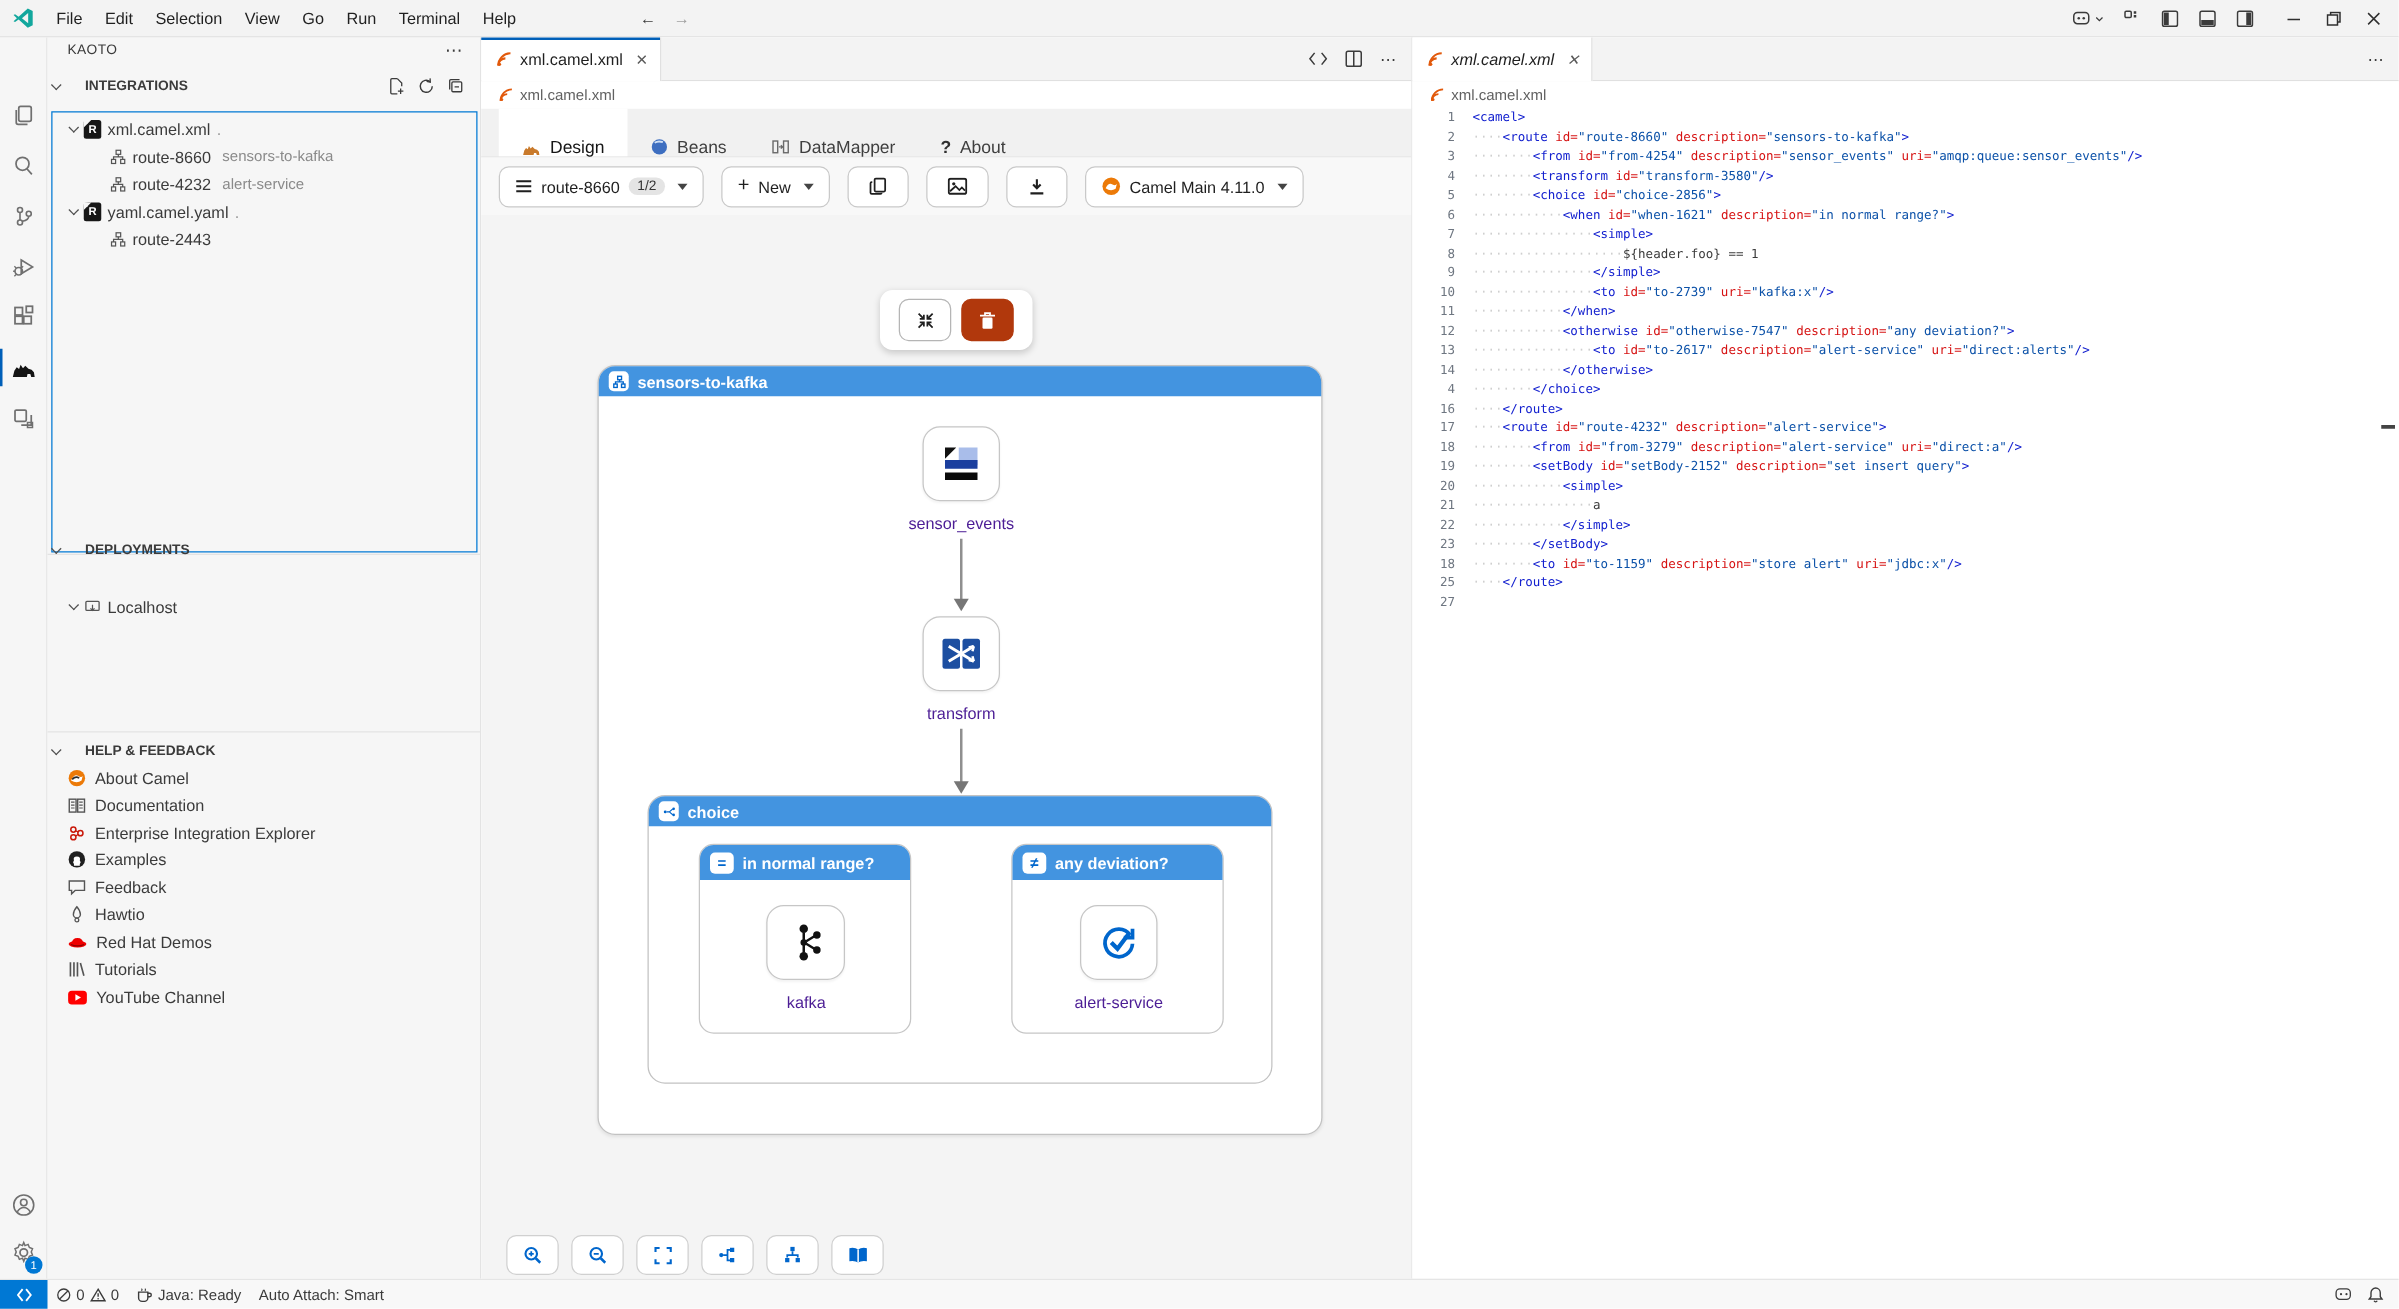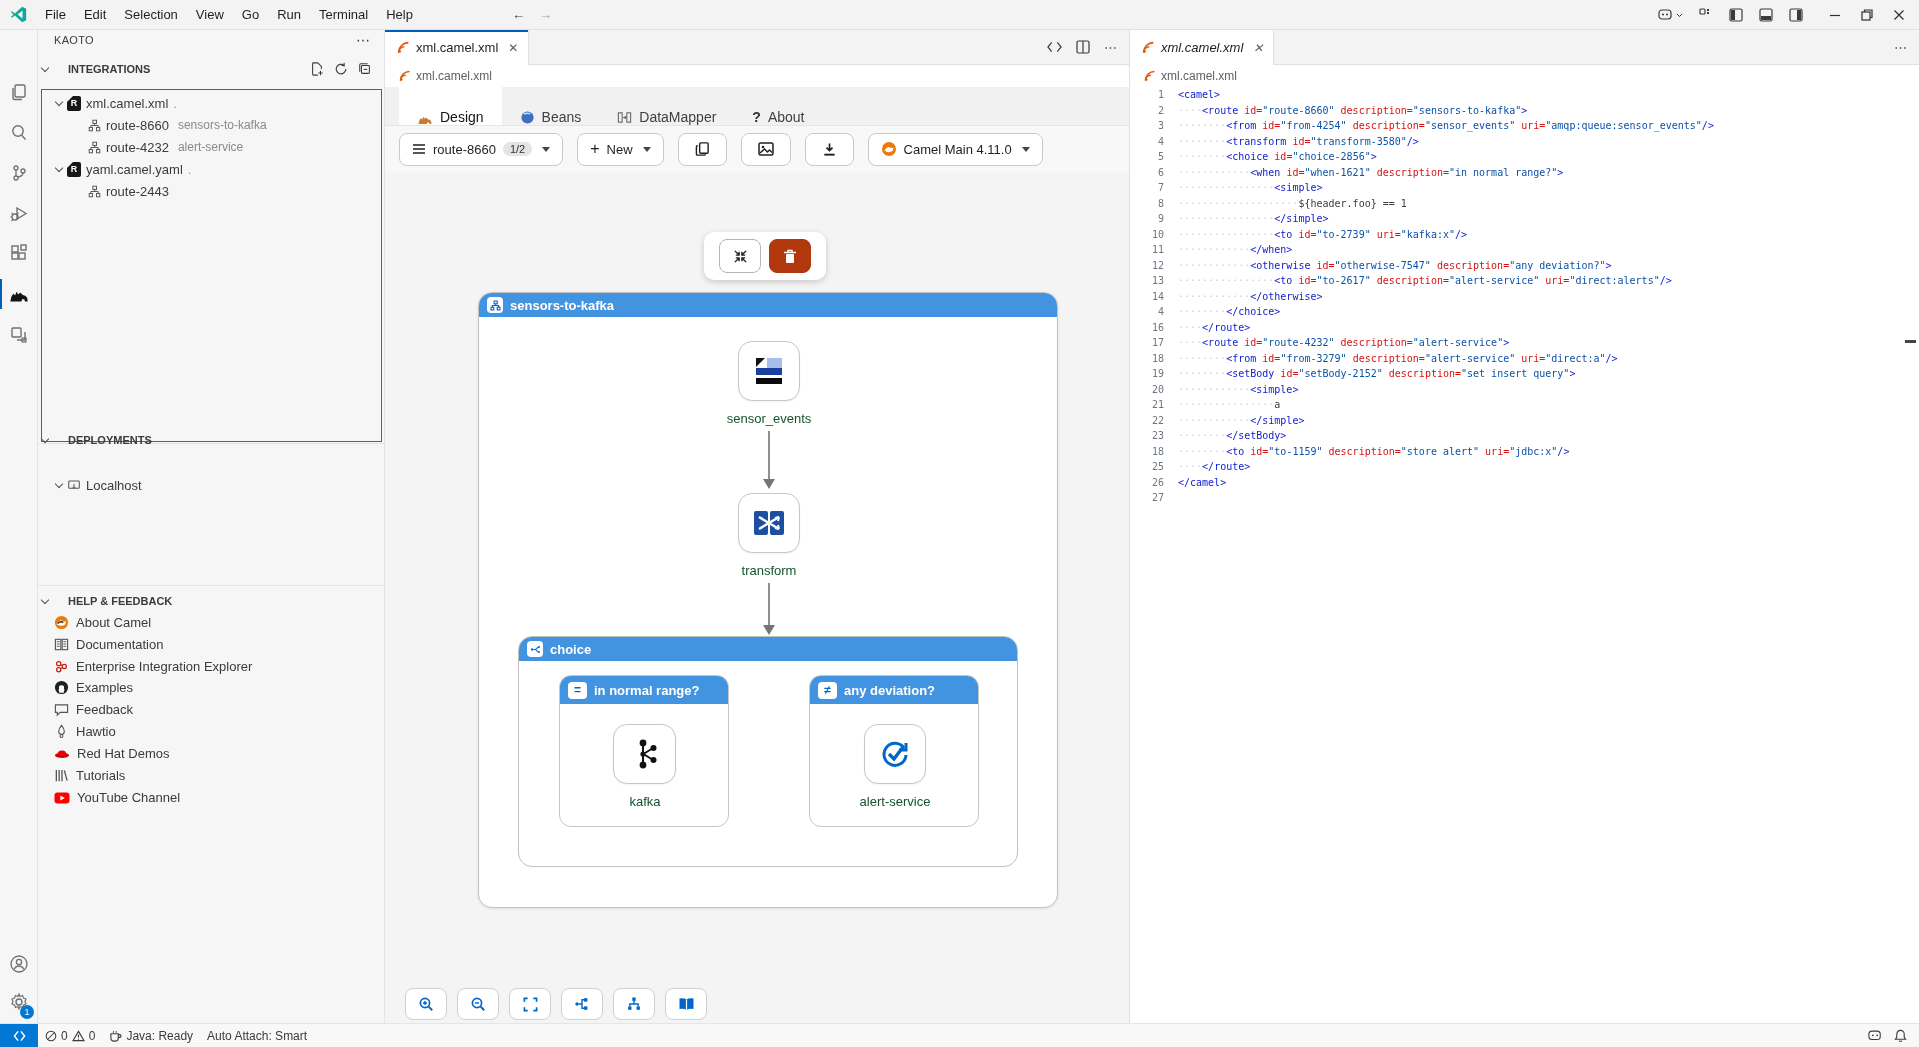--- a/index.html
+++ b/index.html
@@ -65,21 +65,21 @@
 
   
   .kaoto-canvas{position:absolute;top:142px;left:0;right:0;bottom:0;background:#f4f4f4;overflow:hidden}
   .float-toolbar{position:absolute;left:319px;top:60px;width:122px;height:48px;background:#fff;border-radius:10px;box-shadow:0 2px 6px rgba(0,0,0,.18);display:flex;align-items:center;justify-content:center;gap:8px}
   .ft-btn{width:42px;height:34px;border:1px solid #b5b5b5;border-radius:8px;background:#fff;display:flex;align-items:center;justify-content:center}
   .ft-btn.danger{background:#b1380c;border-color:#b1380c}
   .flow-container{position:absolute;background:#fff;border:1px solid #c2c2c2;border-radius:14px;box-shadow:0 1px 3px rgba(0,0,0,.08)}
   .flow-header{height:24px;background:#4394e0;border-radius:13px 13px 0 0;display:flex;align-items:center;gap:7px;padding:0 8px;color:#fff;font-weight:bold;font-size:13px}
   .hdr-chip{width:16px;height:16px;background:#fff;border-radius:4px;display:flex;align-items:center;justify-content:center;flex:none}
   .node-card{position:absolute;width:62px;height:60px;background:#fff;border:1px solid #c6c6c6;border-radius:14px;display:flex;align-items:center;justify-content:center;box-shadow:0 1px 2px rgba(0,0,0,.05)}
-  .node-label{position:absolute;transform:translateX(-50%);font-size:13px;color:#14532d;white-space:nowrap}
+  .node-label{position:absolute;transform:translateX(-50%);font-size:13px;color:#4c1d95;white-space:nowrap}
   .edge{position:absolute;width:2px;background:#8f8f8f}
   .edge-head{position:absolute;width:0;height:0;border-left:6px solid transparent;border-right:6px solid transparent;border-top:10px solid #767676}
   .branch{position:absolute;width:170px;height:152px;background:#fff;border:1px solid #c6c6c6;border-radius:12px}
   .branch-header{height:28px;background:#4394e0;border-radius:11px 11px 0 0;display:flex;align-items:center;gap:7px;padding:0 8px;color:#fff;font-weight:bold;font-size:13px}
   .op-chip{width:19px;height:17px;background:#fff;border-radius:4px;color:#0066cc;font-weight:bold;font-size:12px;display:flex;align-items:center;justify-content:center;flex:none}
   .canvas-toolbar{position:absolute;left:20px;top:816px;display:flex;gap:10px}
   .cv-btn{width:42px;height:32px;background:#fff;border:1px solid #d0d0d0;border-radius:8px;display:flex;align-items:center;justify-content:center;color:#0066cc}
 
   
   .code-area{position:absolute;top:57px;left:0;right:0;bottom:0;background:#fff;font-family:"DejaVu Sans Mono","Liberation Mono",monospace;font-size:10px;overflow:hidden}
@@ -700,21 +700,20 @@
         <div class="code-line"><span class="ln">16</span><span class="tk-ws">····</span><span class="tk-tag">&lt;/route&gt;</span></div>
         <div class="code-line"><span class="ln">17</span><span class="tk-ws">····</span><span class="tk-tag">&lt;route</span><span class="tk-attr"> id=</span><span class="tk-val">"route-4232"</span><span class="tk-attr"> description=</span><span class="tk-val">"alert-service"</span><span class="tk-tag">&gt;</span></div>
         <div class="code-line"><span class="ln">18</span><span class="tk-ws">········</span><span class="tk-tag">&lt;from</span><span class="tk-attr"> id=</span><span class="tk-val">"from-3279"</span><span class="tk-attr"> description=</span><span class="tk-val">"alert-service"</span><span class="tk-attr"> uri=</span><span class="tk-val">"direct:a"</span><span class="tk-tag">/&gt;</span></div>
         <div class="code-line"><span class="ln">19</span><span class="tk-ws">········</span><span class="tk-tag">&lt;setBody</span><span class="tk-attr"> id=</span><span class="tk-val">"setBody-2152"</span><span class="tk-attr"> description=</span><span class="tk-val">"set insert query"</span><span class="tk-tag">&gt;</span></div>
         <div class="code-line"><span class="ln">20</span><span class="tk-ws">············</span><span class="tk-tag">&lt;simple&gt;</span></div>
         <div class="code-line"><span class="ln">21</span><span class="tk-ws">················</span><span class="tk-txt">a</span></div>
         <div class="code-line"><span class="ln">22</span><span class="tk-ws">············</span><span class="tk-tag">&lt;/simple&gt;</span></div>
         <div class="code-line"><span class="ln">23</span><span class="tk-ws">········</span><span class="tk-tag">&lt;/setBody&gt;</span></div>
         <div class="code-line"><span class="ln">18</span><span class="tk-ws">········</span><span class="tk-tag">&lt;to</span><span class="tk-attr"> id=</span><span class="tk-val">"to-1159"</span><span class="tk-attr"> description=</span><span class="tk-val">"store alert"</span><span class="tk-attr"> uri=</span><span class="tk-val">"jdbc:x"</span><span class="tk-tag">/&gt;</span></div>
         <div class="code-line"><span class="ln">25</span><span class="tk-ws">····</span><span class="tk-tag">&lt;/route&gt;</span></div>
-        <div class="code-line"><span class="ln">26</span><span class="tk-tag">&lt;/camel&gt;</span></div>
         <div class="code-line"><span class="ln">27</span></div>
       </div>
     <div class="overview-mark"></div>
   </div>
 </div>
 
 <div class="statusbar">
   <div class="remote">
     <svg width="13" height="12" viewBox="0 0 14 12">
         <path d="M5.5 1 L1.5 6 L5.5 11 M8.5 1 L12.5 6 L8.5 11" fill="none" stroke="#fff" stroke-width="1.6"></path>

